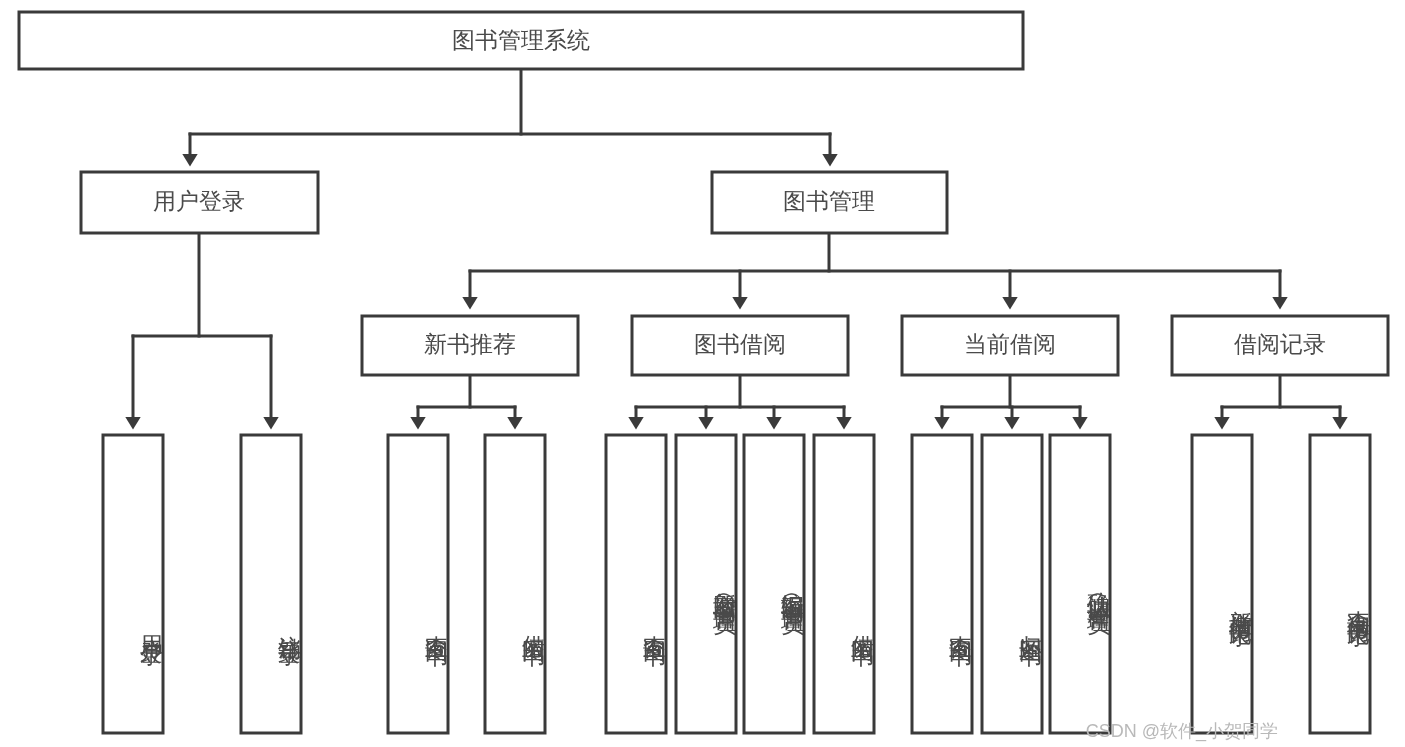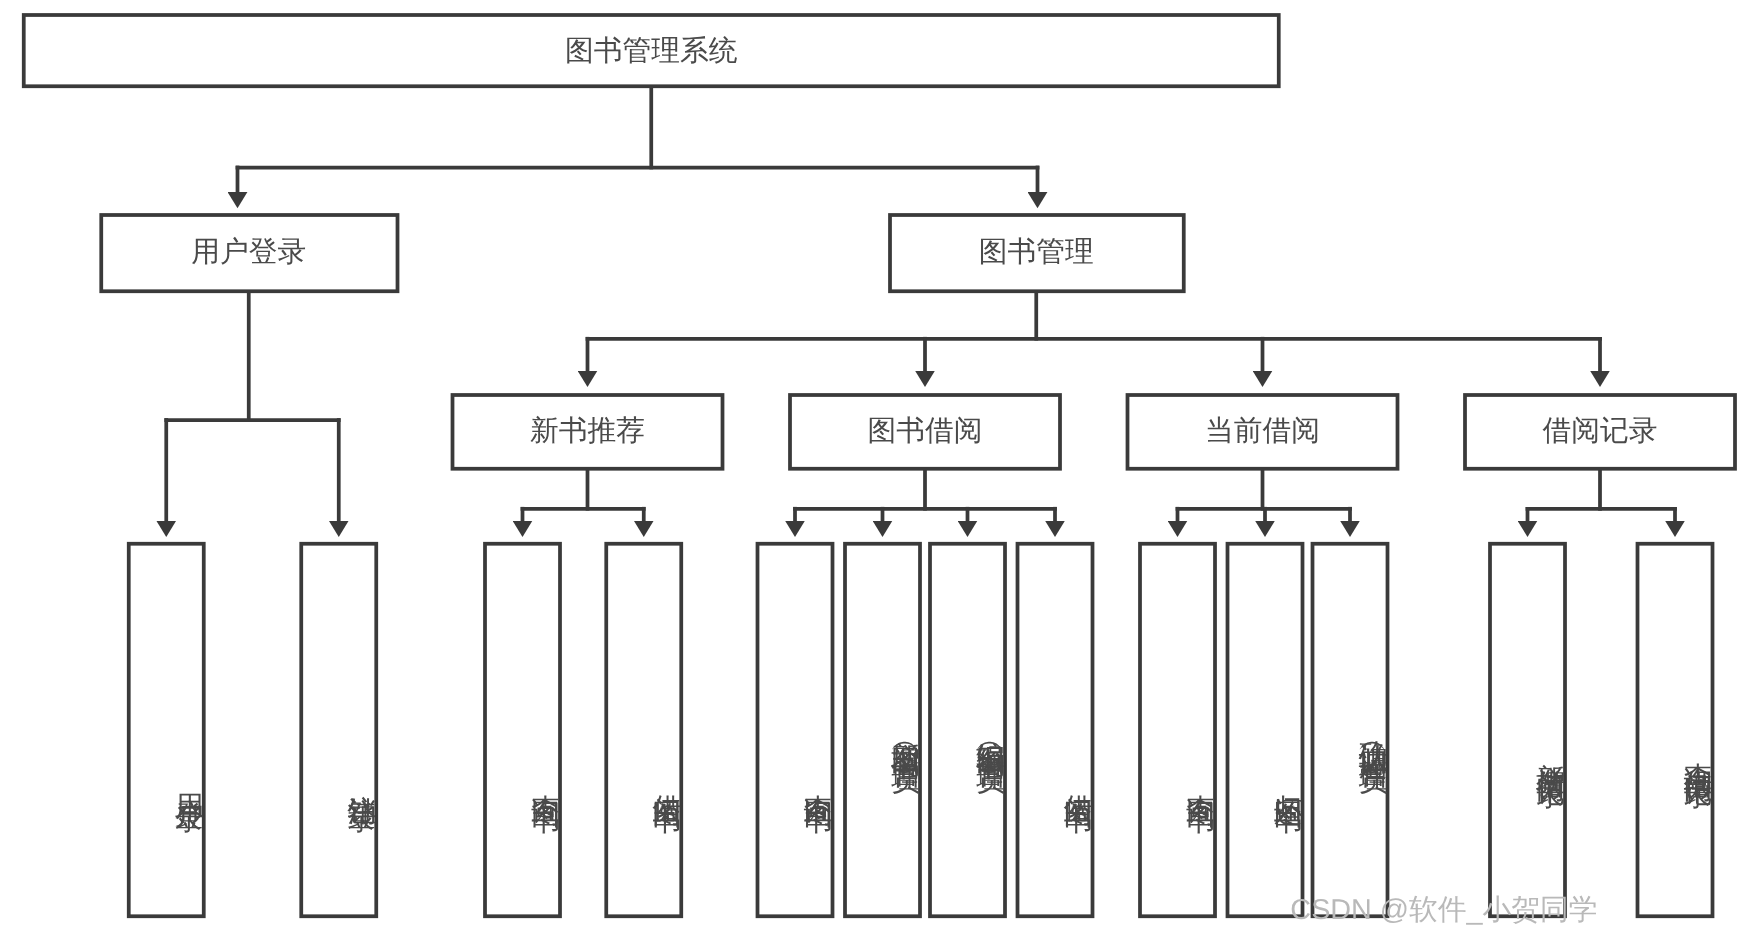--- a/index.html
+++ b/index.html
@@ -33,21 +33,21 @@
     align-items:flex-start;
     justify-content:center;
     white-space:nowrap;
     pointer-events:none;
   }
   .watermark{
     position:absolute;
     right:8px;
     bottom:4px;
     color:#b9b9b9;
-    font-size:23px;
+    font-size:18px;
     font-family:"Liberation Sans","DejaVu Sans",sans-serif;
     white-space:nowrap;
   }
 </style>
 </head>
 <body>
 
 <div id="diagram-root">
 
   <svg id="tree" viewBox="0 0 1405 747">

